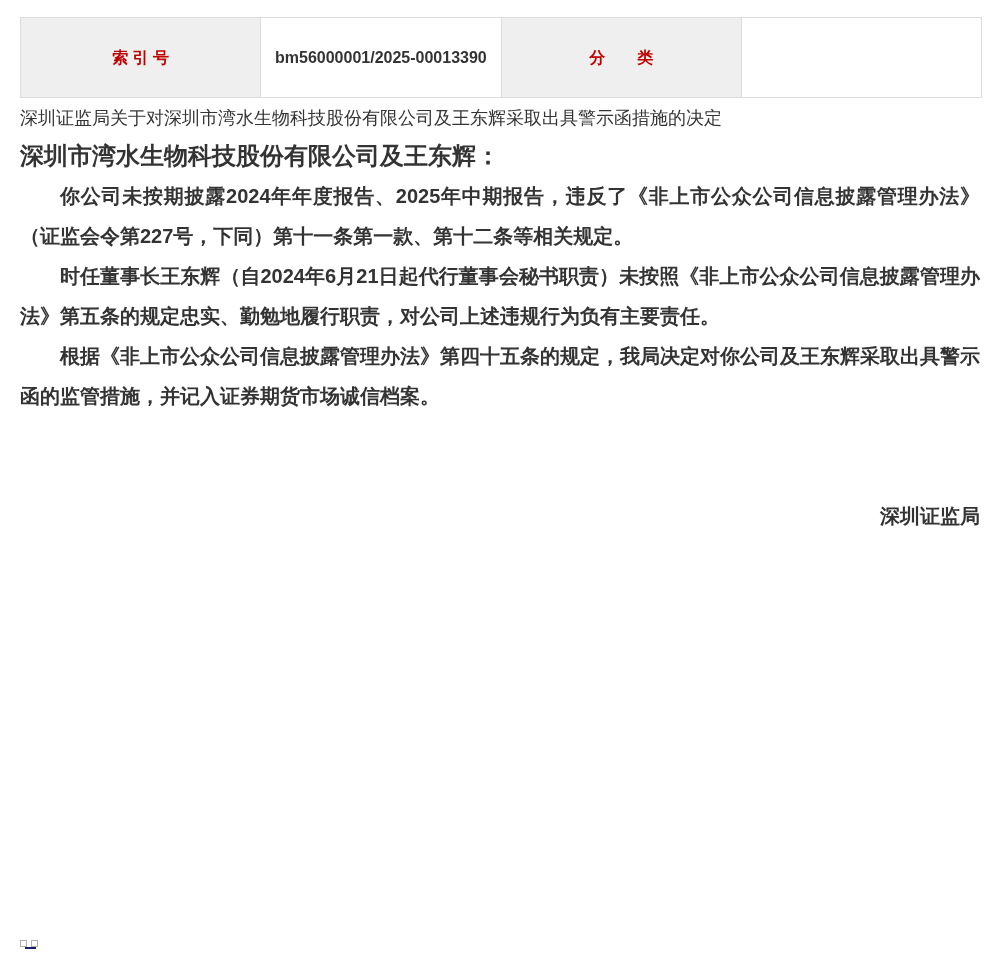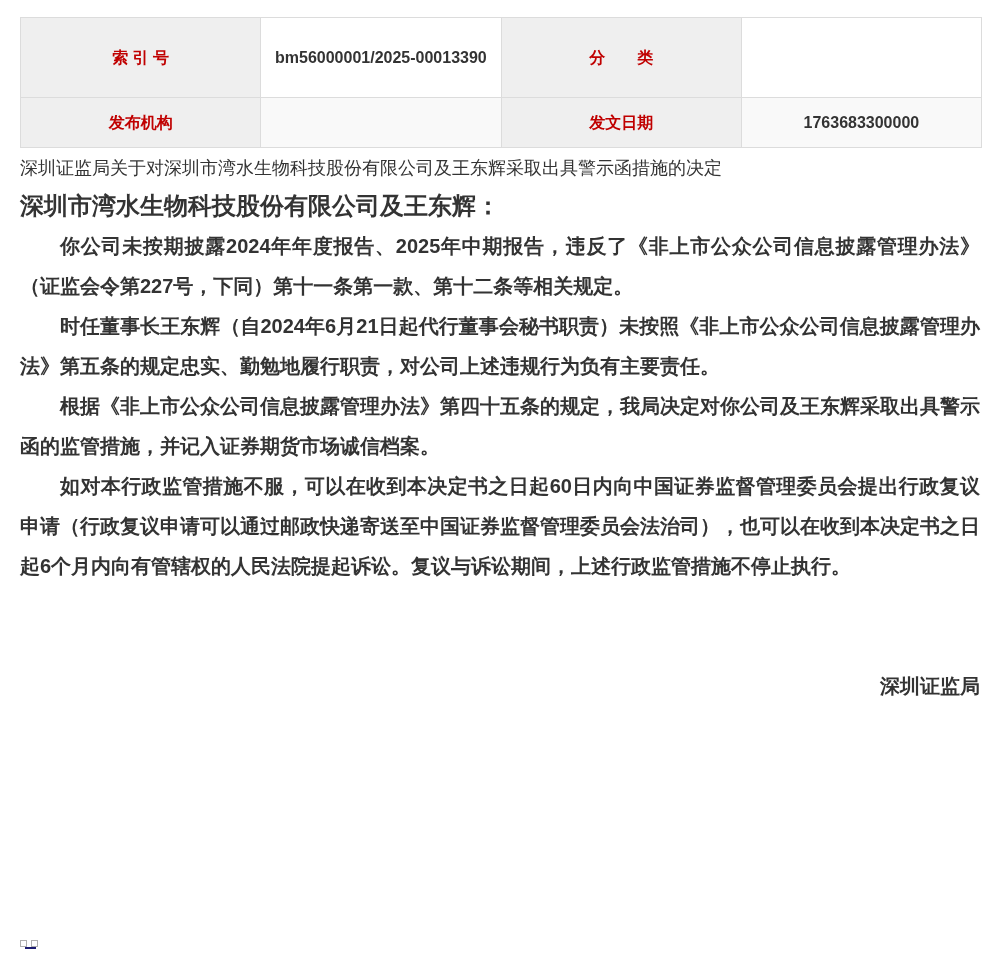--- a/index.html
+++ b/index.html
@@ -132,36 +132,29 @@
 <div class="page">
 
   <table class="meta">
     <tbody>
         <tr class="r1">
       <td class="label">索 引 号</td>
       <td class="value value-index">bm56000001/2025-00013390</td>
       <td class="label">分　　类</td>
       <td class="value"></td>
     </tr>
-    <tr class="r2 striped">
-      <td class="label">发布机构</td>
-      <td class="value"></td>
-      <td class="label">发文日期</td>
-      <td class="value">1763683300000</td>
-    </tr>
   </tbody>
     </table>
 
   <div class="doc-body">
     <div class="subtitle">深圳证监局关于对深圳市湾水生物科技股份有限公司及王东辉采取出具警示函措施的决定</div>
     <div class="salutation">深圳市湾水生物科技股份有限公司及王东辉：</div>
     <p class="para">你公司未按期披露2024年年度报告、2025年中期报告，违反了《非上市公众公司信息披露管理办法》（证监会令第227号，下同）第十一条第一款、第十二条等相关规定。</p>
     <p class="para">时任董事长王东辉（自2024年6月21日起代行董事会秘书职责）未按照《非上市公众公司信息披露管理办法》第五条的规定忠实、勤勉地履行职责，对公司上述违规行为负有主要责任。</p>
     <p class="para">根据《非上市公众公司信息披露管理办法》第四十五条的规定，我局决定对你公司及王东辉采取出具警示函的监管措施，并记入证券期货市场诚信档案。</p>
-    <p class="para">如对本行政监管措施不服，可以在收到本决定书之日起60日内向中国证券监督管理委员会提出行政复议申请（行政复议申请可以通过邮政快递寄送至中国证券监督管理委员会法治司），也可以在收到本决定书之日起6个月内向有管辖权的人民法院提起诉讼。复议与诉讼期间，上述行政监管措施不停止执行。</p>
     <div class="signature">深圳证监局</div>
   </div>
 
   <a class="attachment-link">
     <span class="broken-img first"></span>
     <span class="link-underline"></span>
     <span class="broken-img second"></span>
   </a>
 
 </div>

